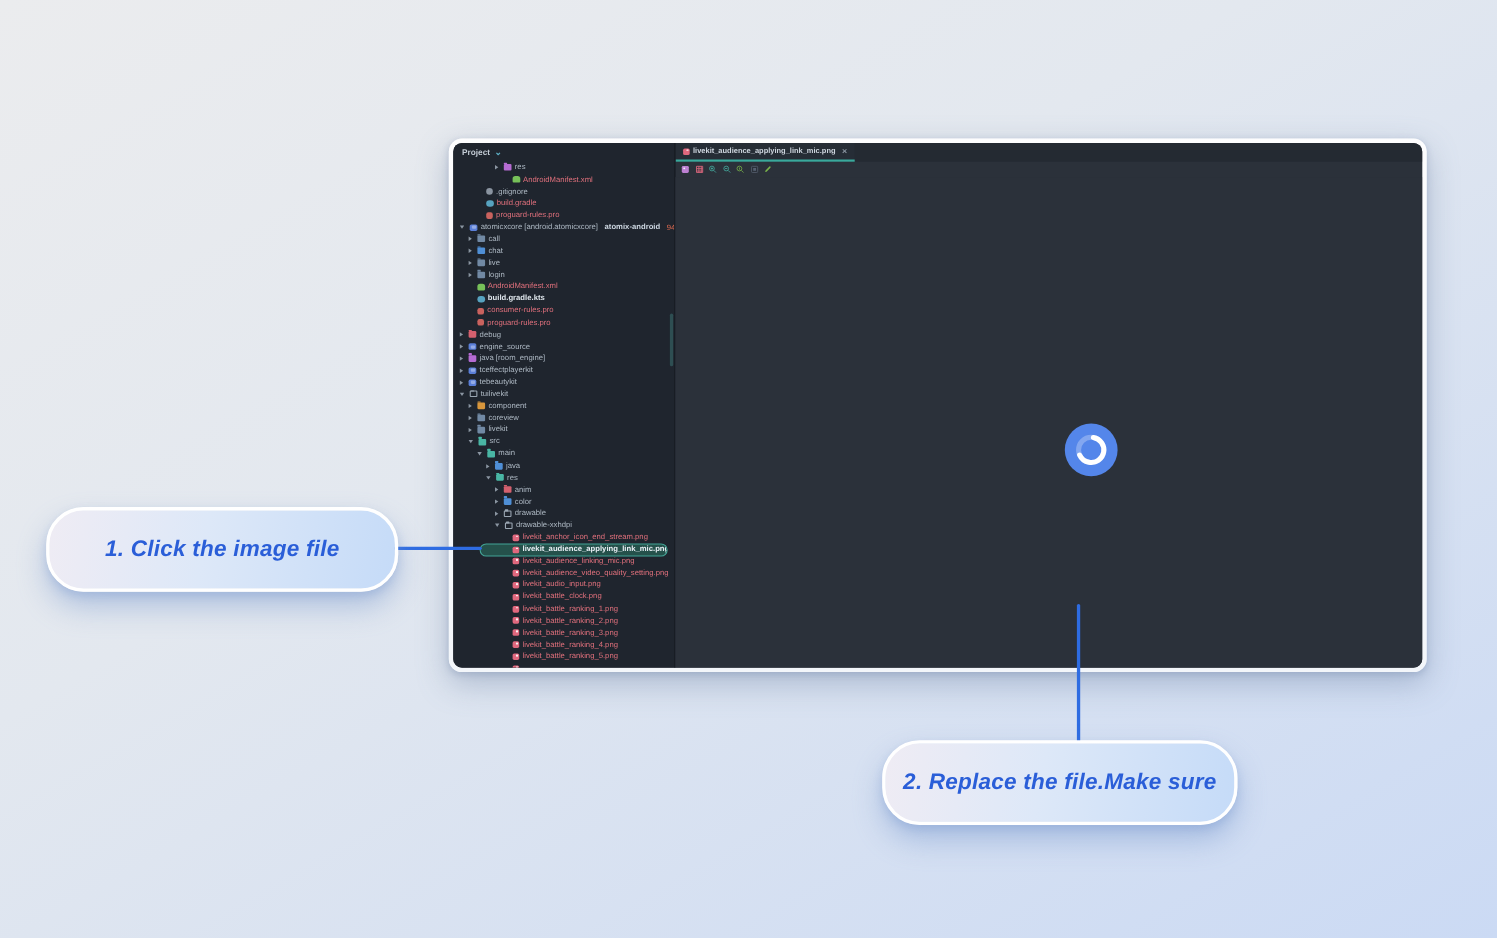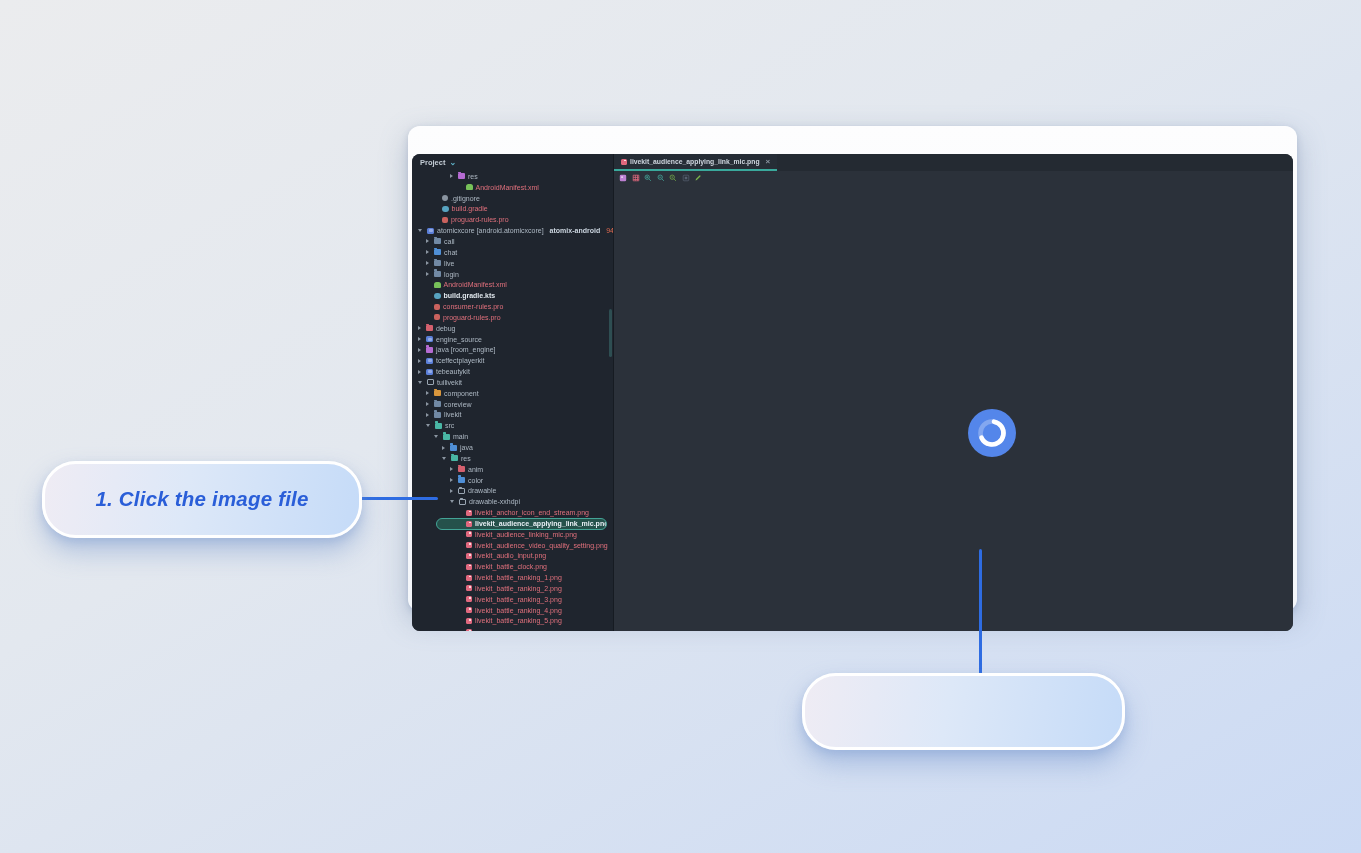--- a/index.html
+++ b/index.html
@@ -12,21 +12,21 @@
 
   
   .ide-window {
     position:absolute; left:408px; top:126px; width:889px; height:485px;
     background:linear-gradient(#fdfdfe,#f3f6fa);
     border-radius:12px; padding:4px;
     box-shadow:0 10px 28px rgba(110,130,165,.42), 0 2px 6px rgba(110,130,165,.28);
   }
   .ide-inner {
     width:100%; height:100%; border-radius:8px; overflow:hidden;
-    display:flex; background:#2b313a;margin-top:24px;
+    display:flex; background:#2b313a;
   }
 
   
   .project-panel {
     width:202px; flex:none; background:#1f252e; position:relative;
     border-right:1px solid #161b22;
   }
   .panel-header {
     height:17px; display:flex; align-items:center; gap:4px; padding:0 8px;
     font-size:7.5px; font-weight:700; color:#c4cdd6;
@@ -407,13 +407,14 @@
 </div>
 
 <div class="connector connector-1" style="background: rgb(46, 108, 226);"></div>
 <div class="connector connector-2" style="background: rgb(46, 108, 226);"></div>
 
 <div class="callout callout-1">
   <span>1. Click the image file</span>
 </div>
 
 <div class="callout callout-2">
+  <span>2. Replace the file.Make sure</span>
 </div>
 
 </body></html>

